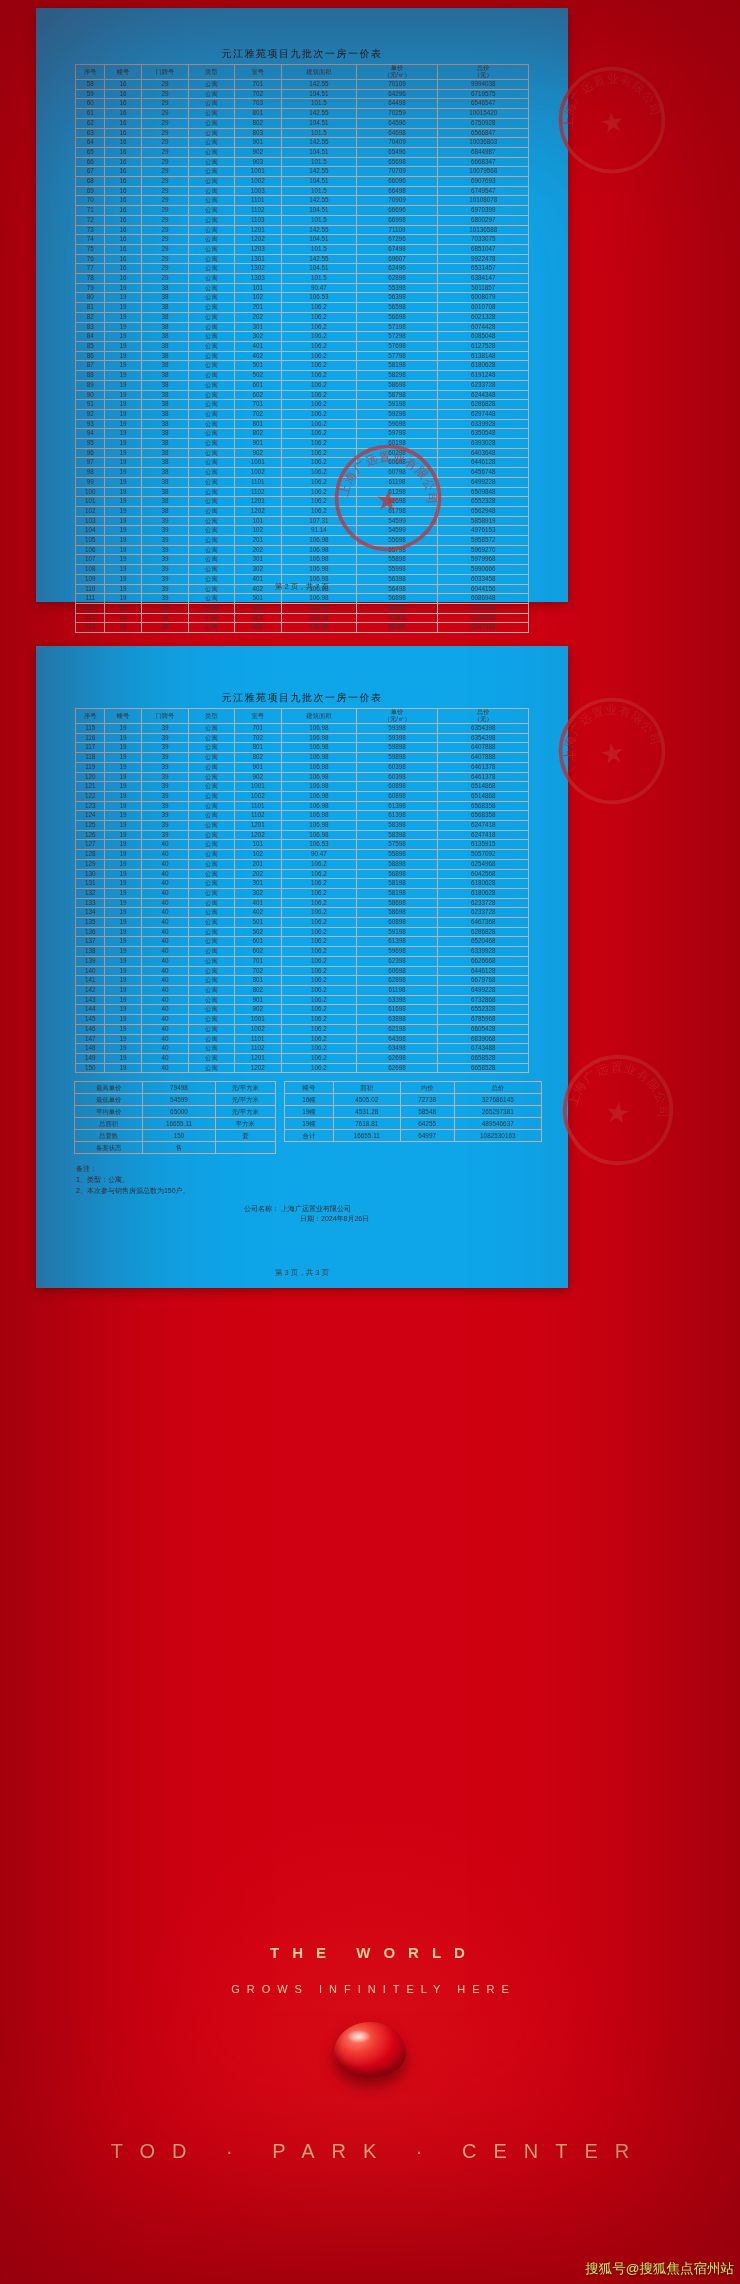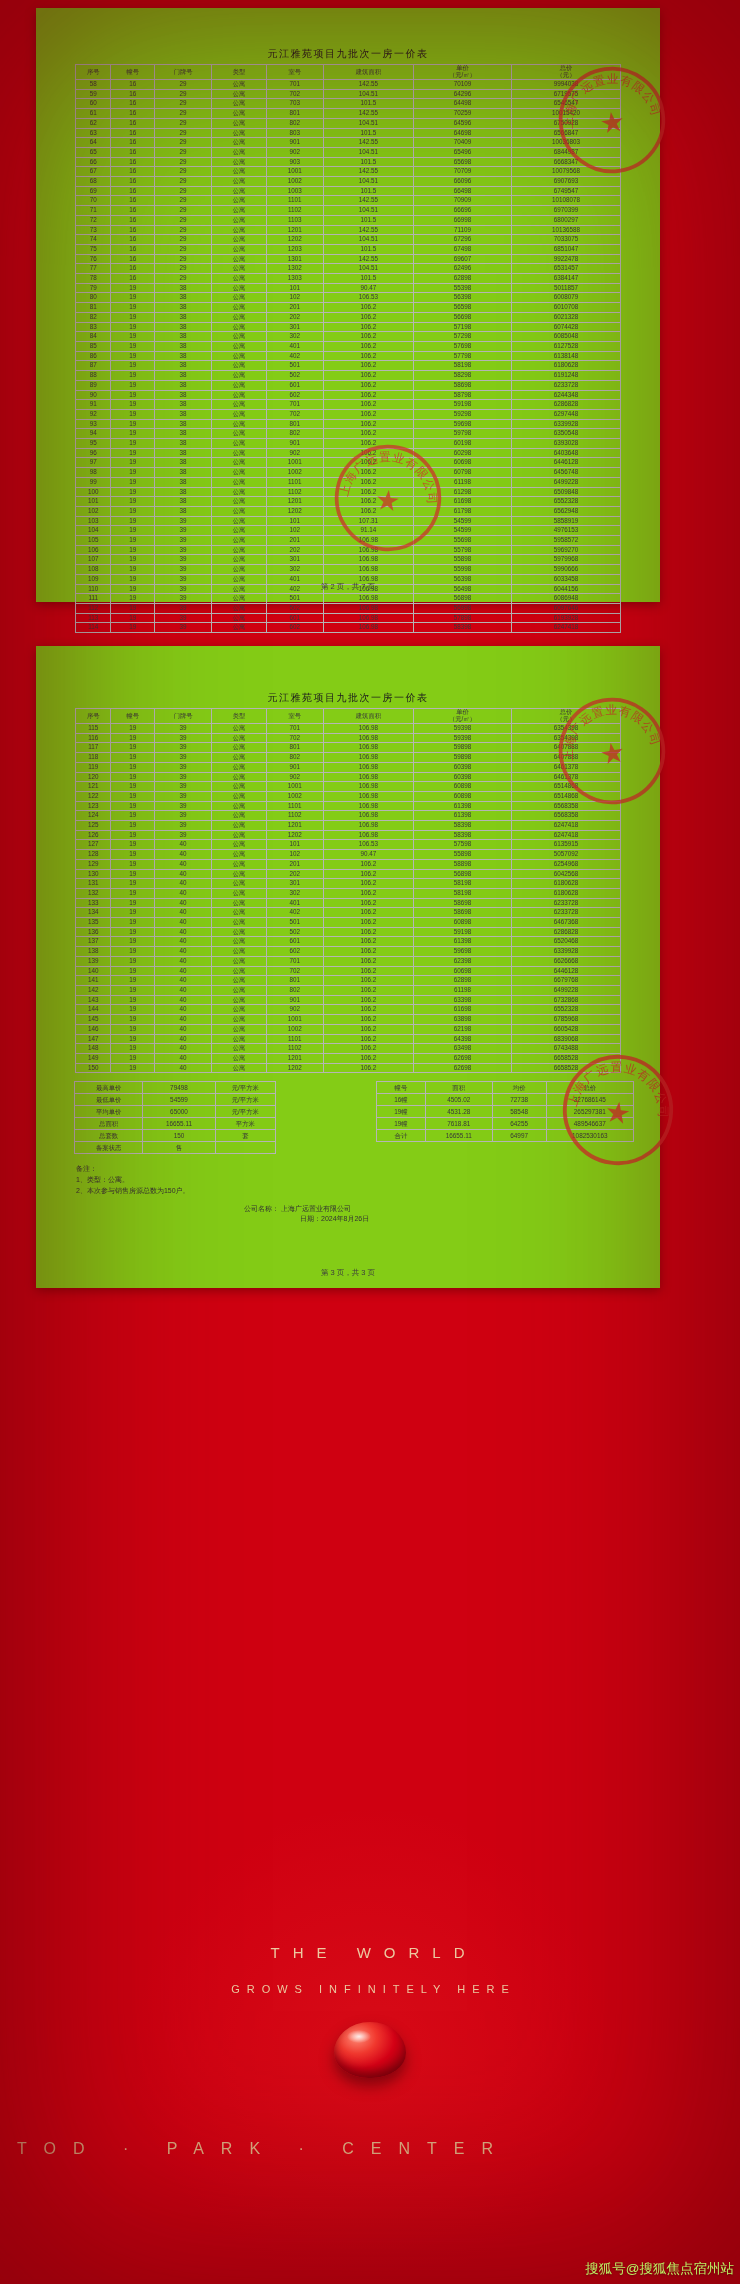--- a/index.html
+++ b/index.html
@@ -2,21 +2,21 @@
 <html><head>
 <meta charset="utf-8">
 <style>
   html,body{margin:0;padding:0;width:740px;height:2284px;overflow:hidden;}
   body{position:relative;background:#cf0011;font-family:"Liberation Sans","DejaVu Sans",sans-serif;}
   .vignette{position:absolute;left:0;top:0;width:740px;height:2284px;pointer-events:none;
     box-shadow:inset 0 0 190px 45px rgba(90,0,8,.55);z-index:5;}
   .bg-glow{position:absolute;left:110px;top:1810px;width:520px;height:480px;border-radius:50%;
     background:radial-gradient(circle,rgba(255,60,50,.18),rgba(255,60,50,0) 70%);z-index:1;}
 
-  .page{position:absolute;left:36px;width:624px;background:#84cc16;z-index:2;
+  .page{position:absolute;left:36px;width:532px;background:#0ea5e9;z-index:2;
     box-shadow:0 3px 10px rgba(60,0,5,.45);}
   .page1{top:8px;height:594px;padding-top:40px;box-sizing:border-box;}
   .page2{top:646px;height:642px;padding-top:46px;box-sizing:border-box;}
 
   .doc-title{text-align:center;font-size:10px;letter-spacing:1.5px;color:#1d1d1d;height:12px;line-height:12px;}
 
   table.price-table{width:calc(100% - 78px);margin:4px auto 0 auto;border-collapse:collapse;table-layout:fixed;}
   table.price-table th,table.price-table td{border:1px solid #b5b5b5;padding:0;text-align:center;
     color:#383838;font-weight:normal;overflow:hidden;}
   table.price-table th{font-size:6.3px;line-height:1.05;height:14px;white-space:pre-line;}
@@ -31,31 +31,31 @@
   table.sum-left{width:202px;}
   table.sum-right{width:258px;}
 
   .notes{margin:10px 0 0 40px;font-size:7px;color:#333;line-height:1.55;}
   .company{margin:7px 0 0 208px;font-size:7px;color:#333;line-height:1.5;}
   .company .date{margin-left:56px;}
 
   .seal{position:absolute;z-index:4;}
 
   .brand-line1{position:absolute;left:0;top:1944px;width:735px;text-align:center;color:#ecc9a0;
-    font-size:15px;letter-spacing:13px;text-indent:13px;z-index:3;}
+    font-size:15px;letter-spacing:13px;text-indent:13px;z-index:3;font-weight:bold;}
   .brand-line2{position:absolute;left:0;top:1983px;width:740px;text-align:center;color:#ecc9a0;
     font-size:11px;letter-spacing:7px;text-indent:7px;z-index:3;}
   .orb{position:absolute;left:334px;top:2022px;width:72px;height:56px;z-index:3;
     border-radius:50% 50% 48% 48% / 55% 55% 45% 45%;
     background:radial-gradient(ellipse at 32% 28%,#ff8a75 0%,#f2392f 28%,#d50016 55%,#7e000c 100%);
     box-shadow:0 8px 14px rgba(60,0,5,.5), inset 0 -6px 10px rgba(90,0,8,.6);}
   .orb:after{content:"";position:absolute;left:13px;top:8px;width:24px;height:13px;border-radius:50%;
     background:radial-gradient(ellipse,rgba(255,255,255,.85),rgba(255,255,255,0) 72%);}
-  .brand-line3{position:absolute;left:0;top:2140px;width:740px;color:#ddb184;
-    font-size:16px;letter-spacing:17px;text-indent:17px;white-space:nowrap;z-index:3;}
+  .brand-line3{position:absolute;left:0;top:2140px;width:740px;text-align:center;color:#ddb184;
+    font-size:20px;letter-spacing:17px;text-indent:17px;white-space:nowrap;z-index:3;}
 
   .watermark{position:absolute;right:6px;bottom:6px;color:#bef264;font-size:13.5px;z-index:6;
     text-shadow:0 1px 2px rgba(0,0,0,.35);}
 </style>
 </head>
 <body>
 
 <div class="bg-glow"></div>
 
 <div class="page page1">

